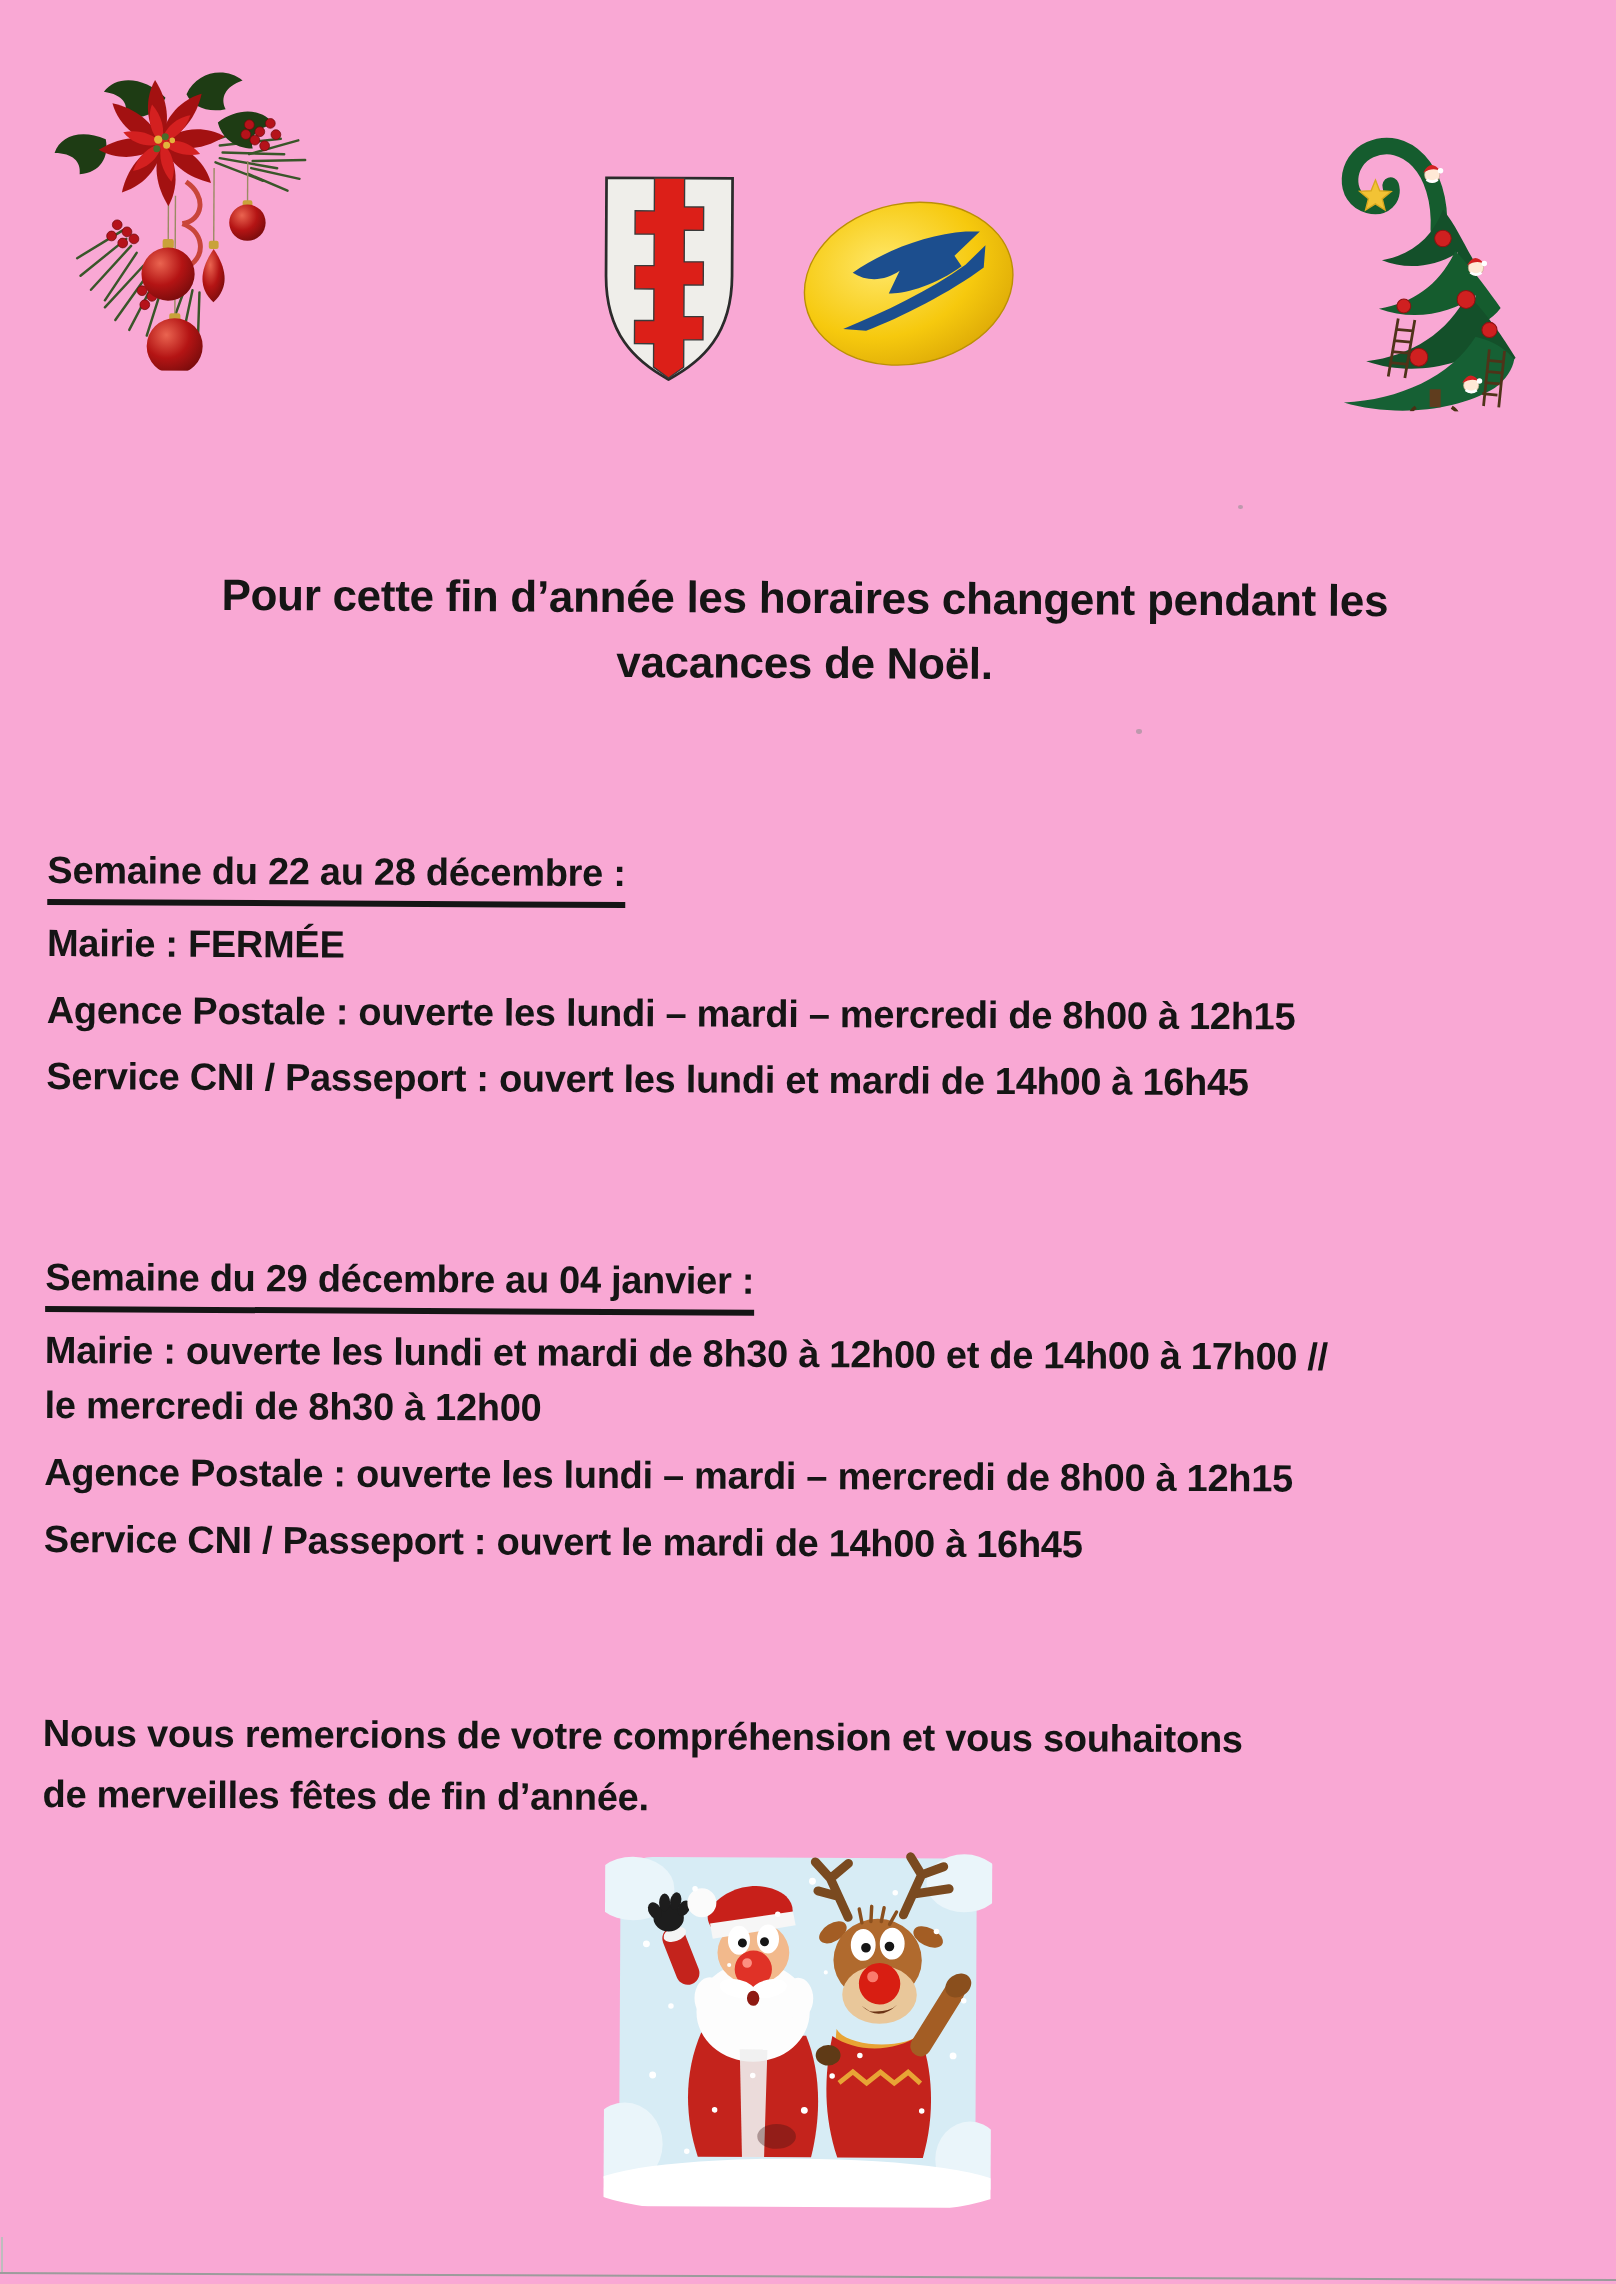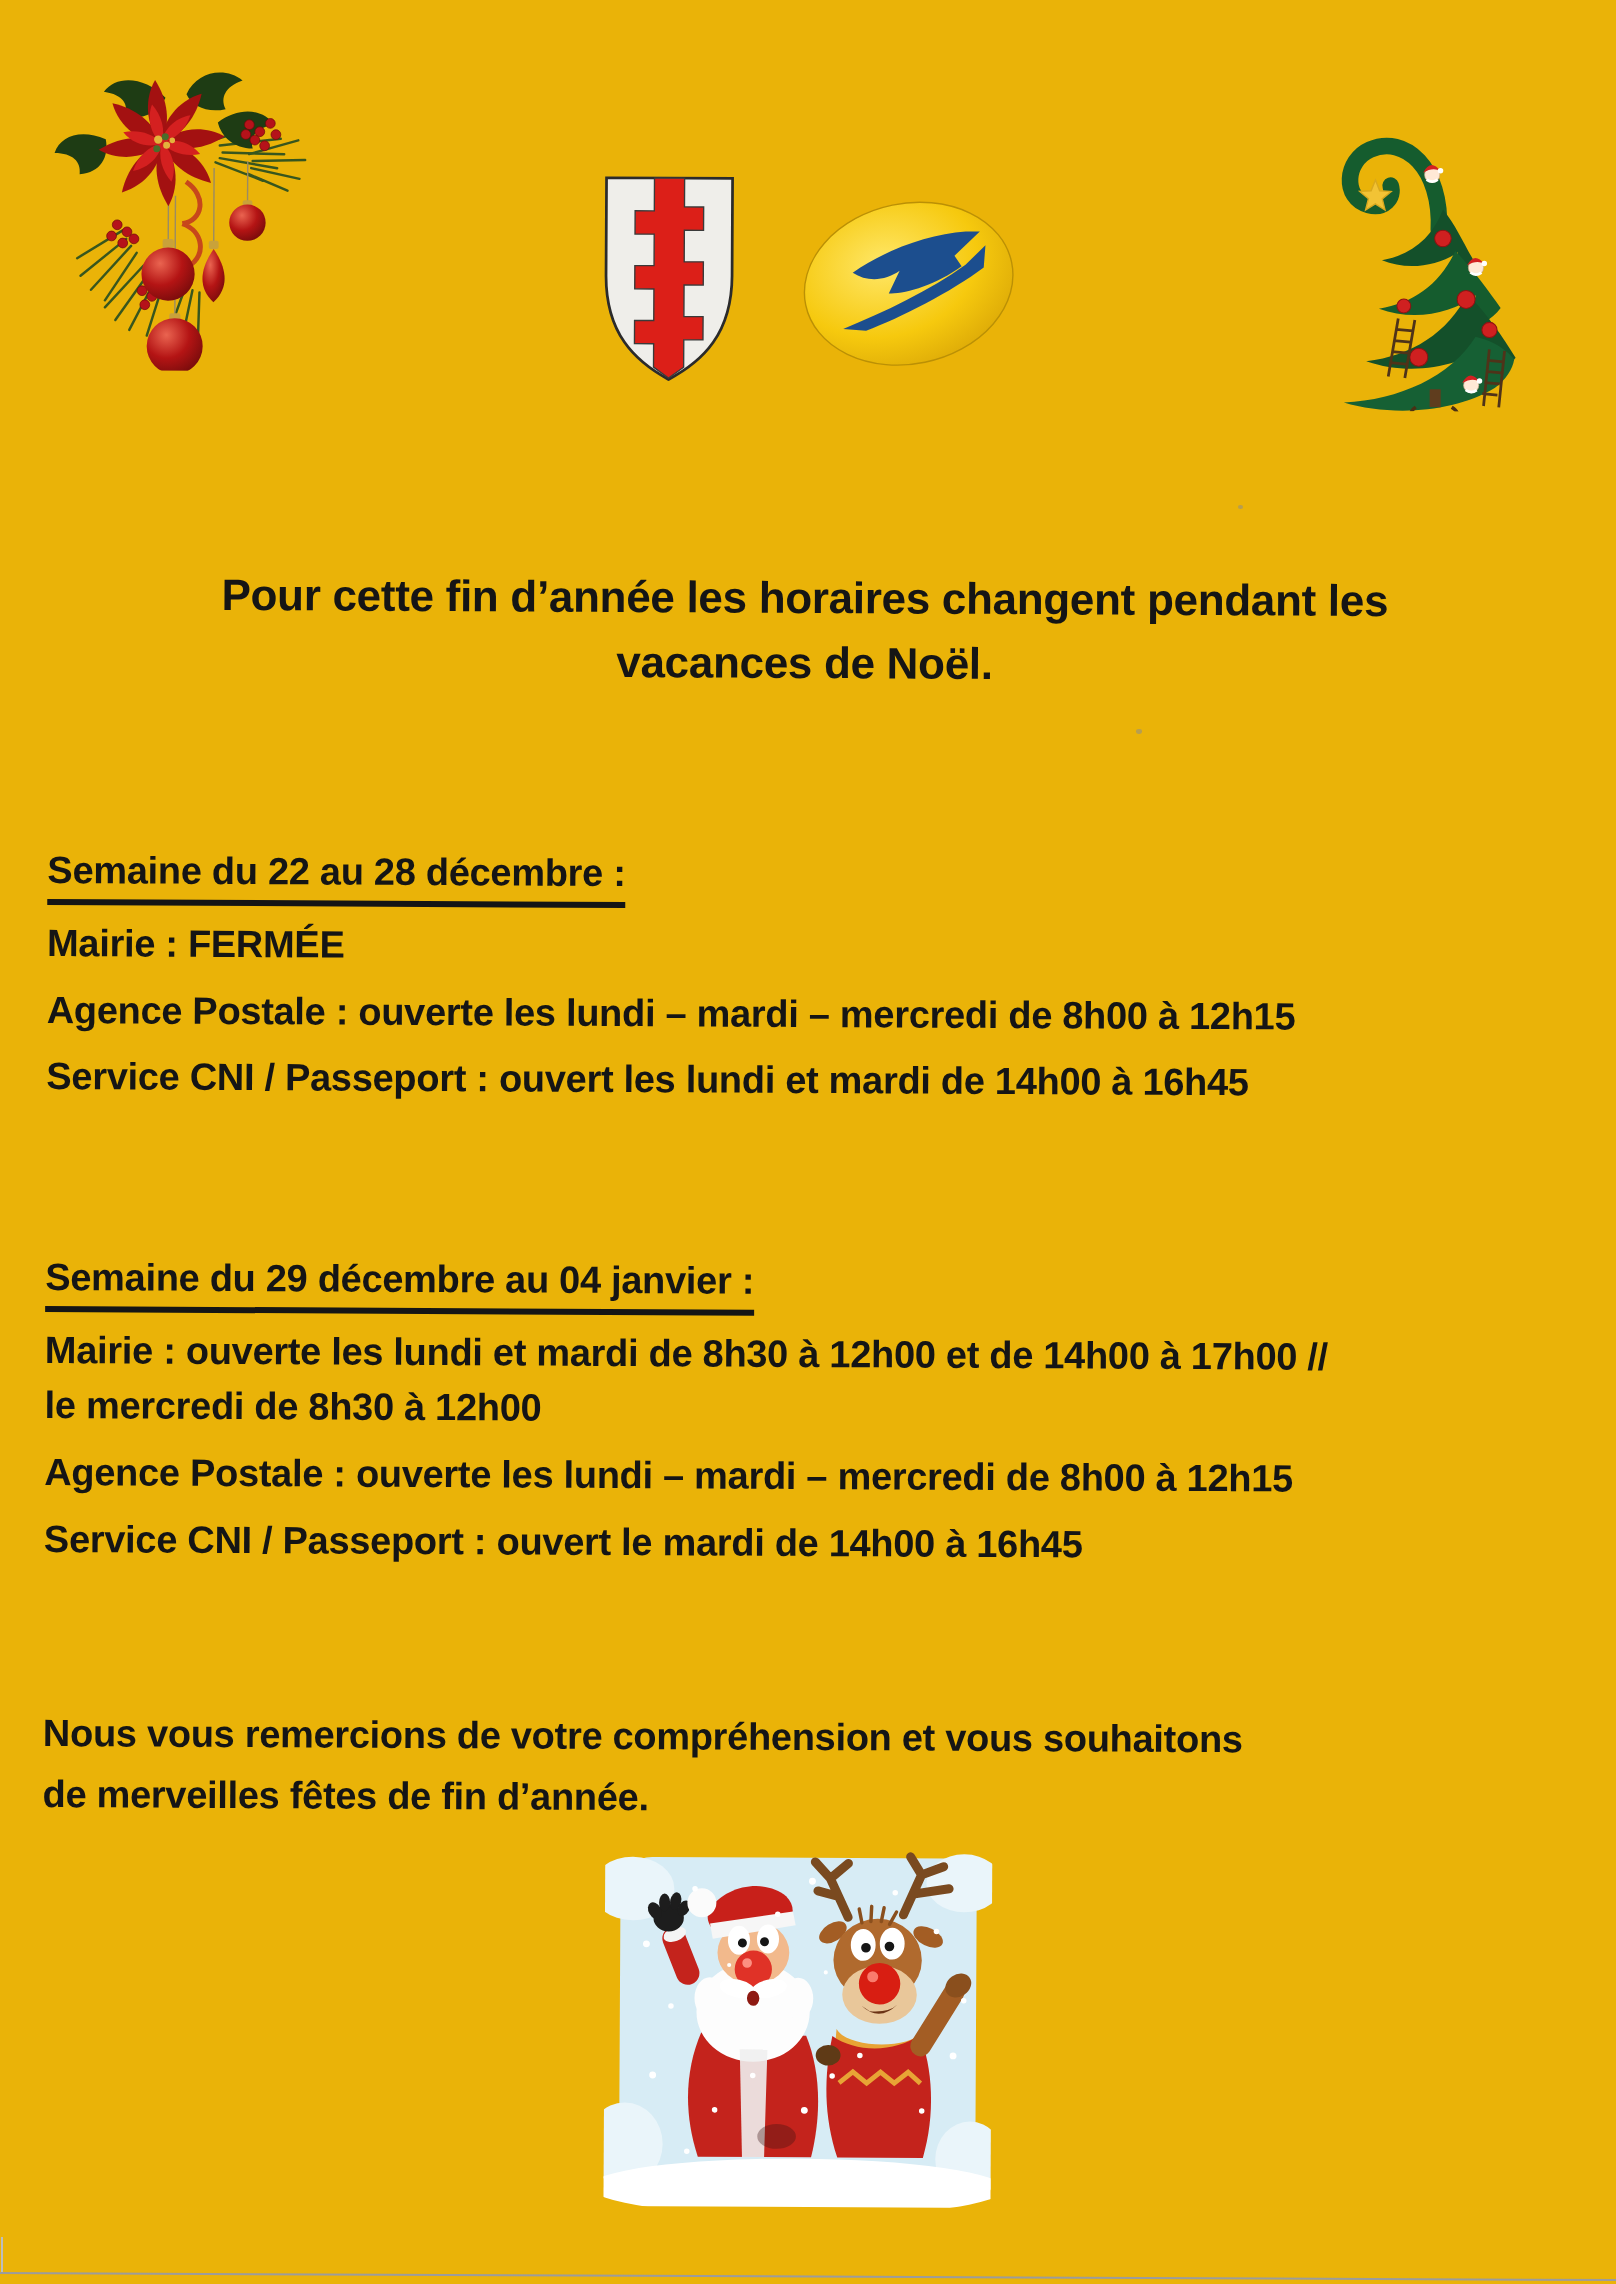--- a/index.html
+++ b/index.html
@@ -1,19 +1,19 @@
 <!DOCTYPE html>
 <html style="font-size:11px"><head>
 <meta charset="utf-8">
 <style>
   html,body{margin:0;padding:0;background:#e9e9e9;}
   .sheet{
     position:relative;
     width:1616px;height:2284px;
-    background:#eab308;
+    background:#f9a8d4;
     overflow:hidden;
     font-family:"Liberation Sans","DejaVu Sans",sans-serif;
     color:#151515;
   }
   .skew{position:relative;transform:rotate(0.3deg);transform-origin:50% 0;}
   
   .hdr{position:relative;height:427px;}
   .hdr svg{position:absolute;display:block;}
   .img-poinsettia{left:40px;top:59px;width:280px;height:315px;}
   .img-shield{left:602px;top:173px;width:137px;height:213px;}

